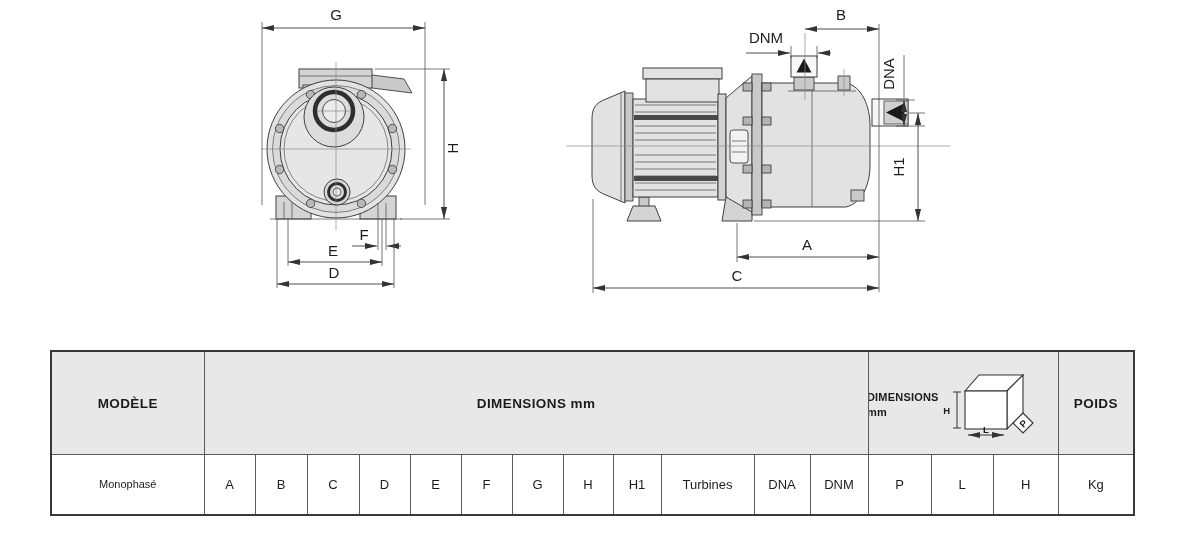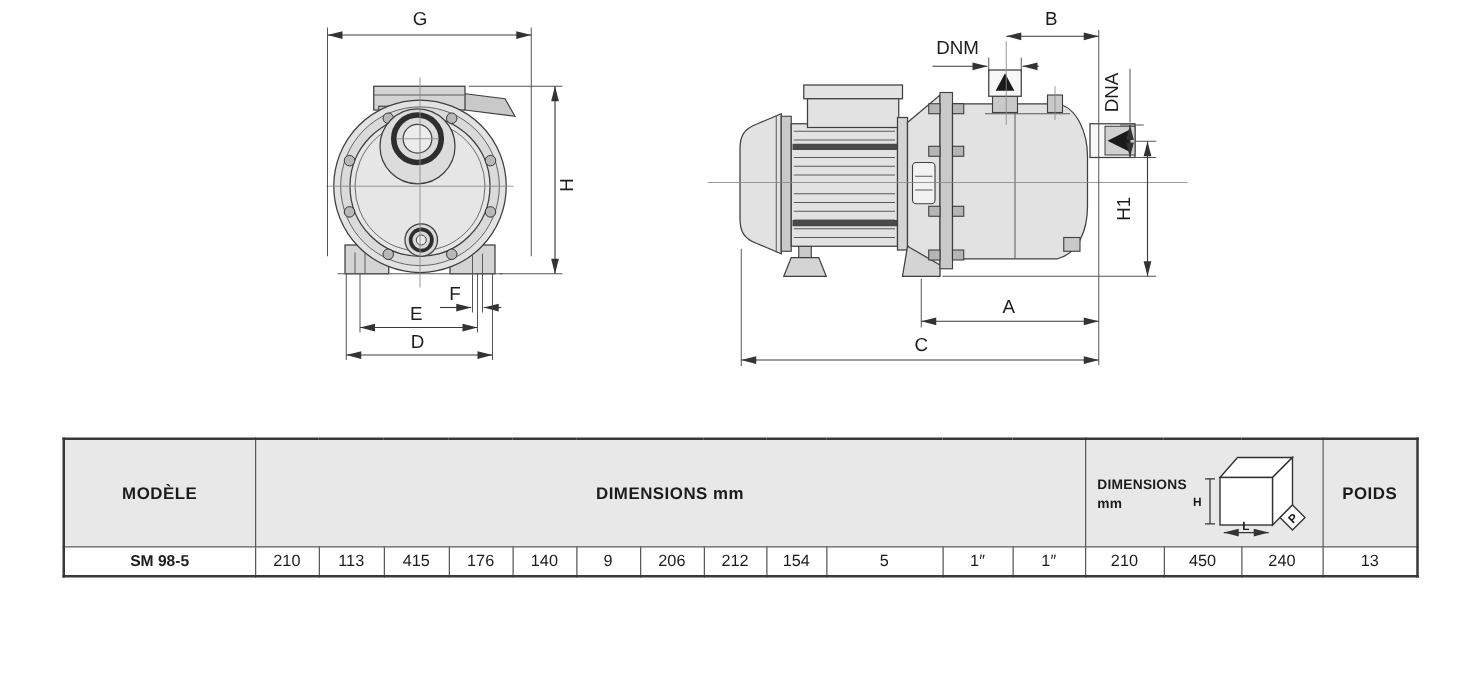--- a/index.html
+++ b/index.html
@@ -20,21 +20,21 @@
   .ext   {fill:none;stroke:#4a4a4a;stroke-width:.75;}
   .blk   {fill:#1a1a1a;stroke:none;}
   svg text{font-family:"Liberation Sans",sans-serif;font-size:15px;fill:#1c1c1c;}
   
   table.spec{
     position:absolute;left:50px;top:350px;width:1083px;
     border-collapse:collapse;table-layout:fixed;border:2px solid #383838;
   }
   .spec th,.spec td{
     border:1px solid #5a5a5a;text-align:center;vertical-align:middle;
-    padding:0;font-weight:normal;overflow:hidden;white-space:nowrap;
+    padding:11px;font-weight:normal;overflow:hidden;white-space:nowrap;
   }
   tr.h1{height:86px;}
   tr.h1 th{background:#e8e8e8;font-size:13.5px;font-weight:bold;letter-spacing:.4px;}
   tr.h2{height:60px;font-size:13px;}
   tr.h2 td.modeltype{font-size:11px;}
   tr.r{height:24px;font-size:13px;}
   tr.r td.model{font-weight:bold;font-size:12.5px;}
   tr.r1 td{background:#e8e8e8;border-top:2px solid #383838;}
   th.pack .packwrap{display:flex;align-items:center;justify-content:flex-end;padding:4px 2px 0 8px;}
   th.pack .packtext{font-size:11px;font-weight:bold;text-align:left;line-height:1.35;letter-spacing:.2px;}
@@ -290,33 +290,33 @@
           <line x1="27" y1="68" x2="63" y2="68" stroke="#333" stroke-width="1" marker-start="url(#as)" marker-end="url(#ae)"></line>
           <polygon points="82,46 92,56 82,66 72,56" fill="#ffffff" stroke="#333" stroke-width="1.1"></polygon>
           <text x="6" y="47" text-anchor="middle">H</text>
           <text x="45" y="66" text-anchor="middle">L</text>
           <text x="82" y="60" text-anchor="middle" transform="rotate(-45,82,56)">P</text>
         </svg>
       </div>
     </th>
     <th>POIDS</th>
   </tr>
-  <tr class="r">
-    <td class="model">SM 98-5</td>
-    <td>210</td>
-    <td>113</td>
-    <td>415</td>
-    <td>176</td>
-    <td>140</td>
-    <td>9</td>
-    <td>206</td>
-    <td>212</td>
-    <td>154</td>
-    <td>5</td>
-    <td>1″</td>
-    <td>1″</td>
-    <td>210</td>
-    <td>450</td>
-    <td>240</td>
-    <td>13</td>
+  <tr class="h2">
+    <td class="modeltype">Monophasé</td>
+    <td>A</td>
+    <td>B</td>
+    <td>C</td>
+    <td>D</td>
+    <td>E</td>
+    <td>F</td>
+    <td>G</td>
+    <td>H</td>
+    <td>H1</td>
+    <td>Turbines</td>
+    <td>DNA</td>
+    <td>DNM</td>
+    <td>P</td>
+    <td>L</td>
+    <td>H</td>
+    <td>Kg</td>
   </tr>
 </tbody>
   </table>
 
 </body></html>

